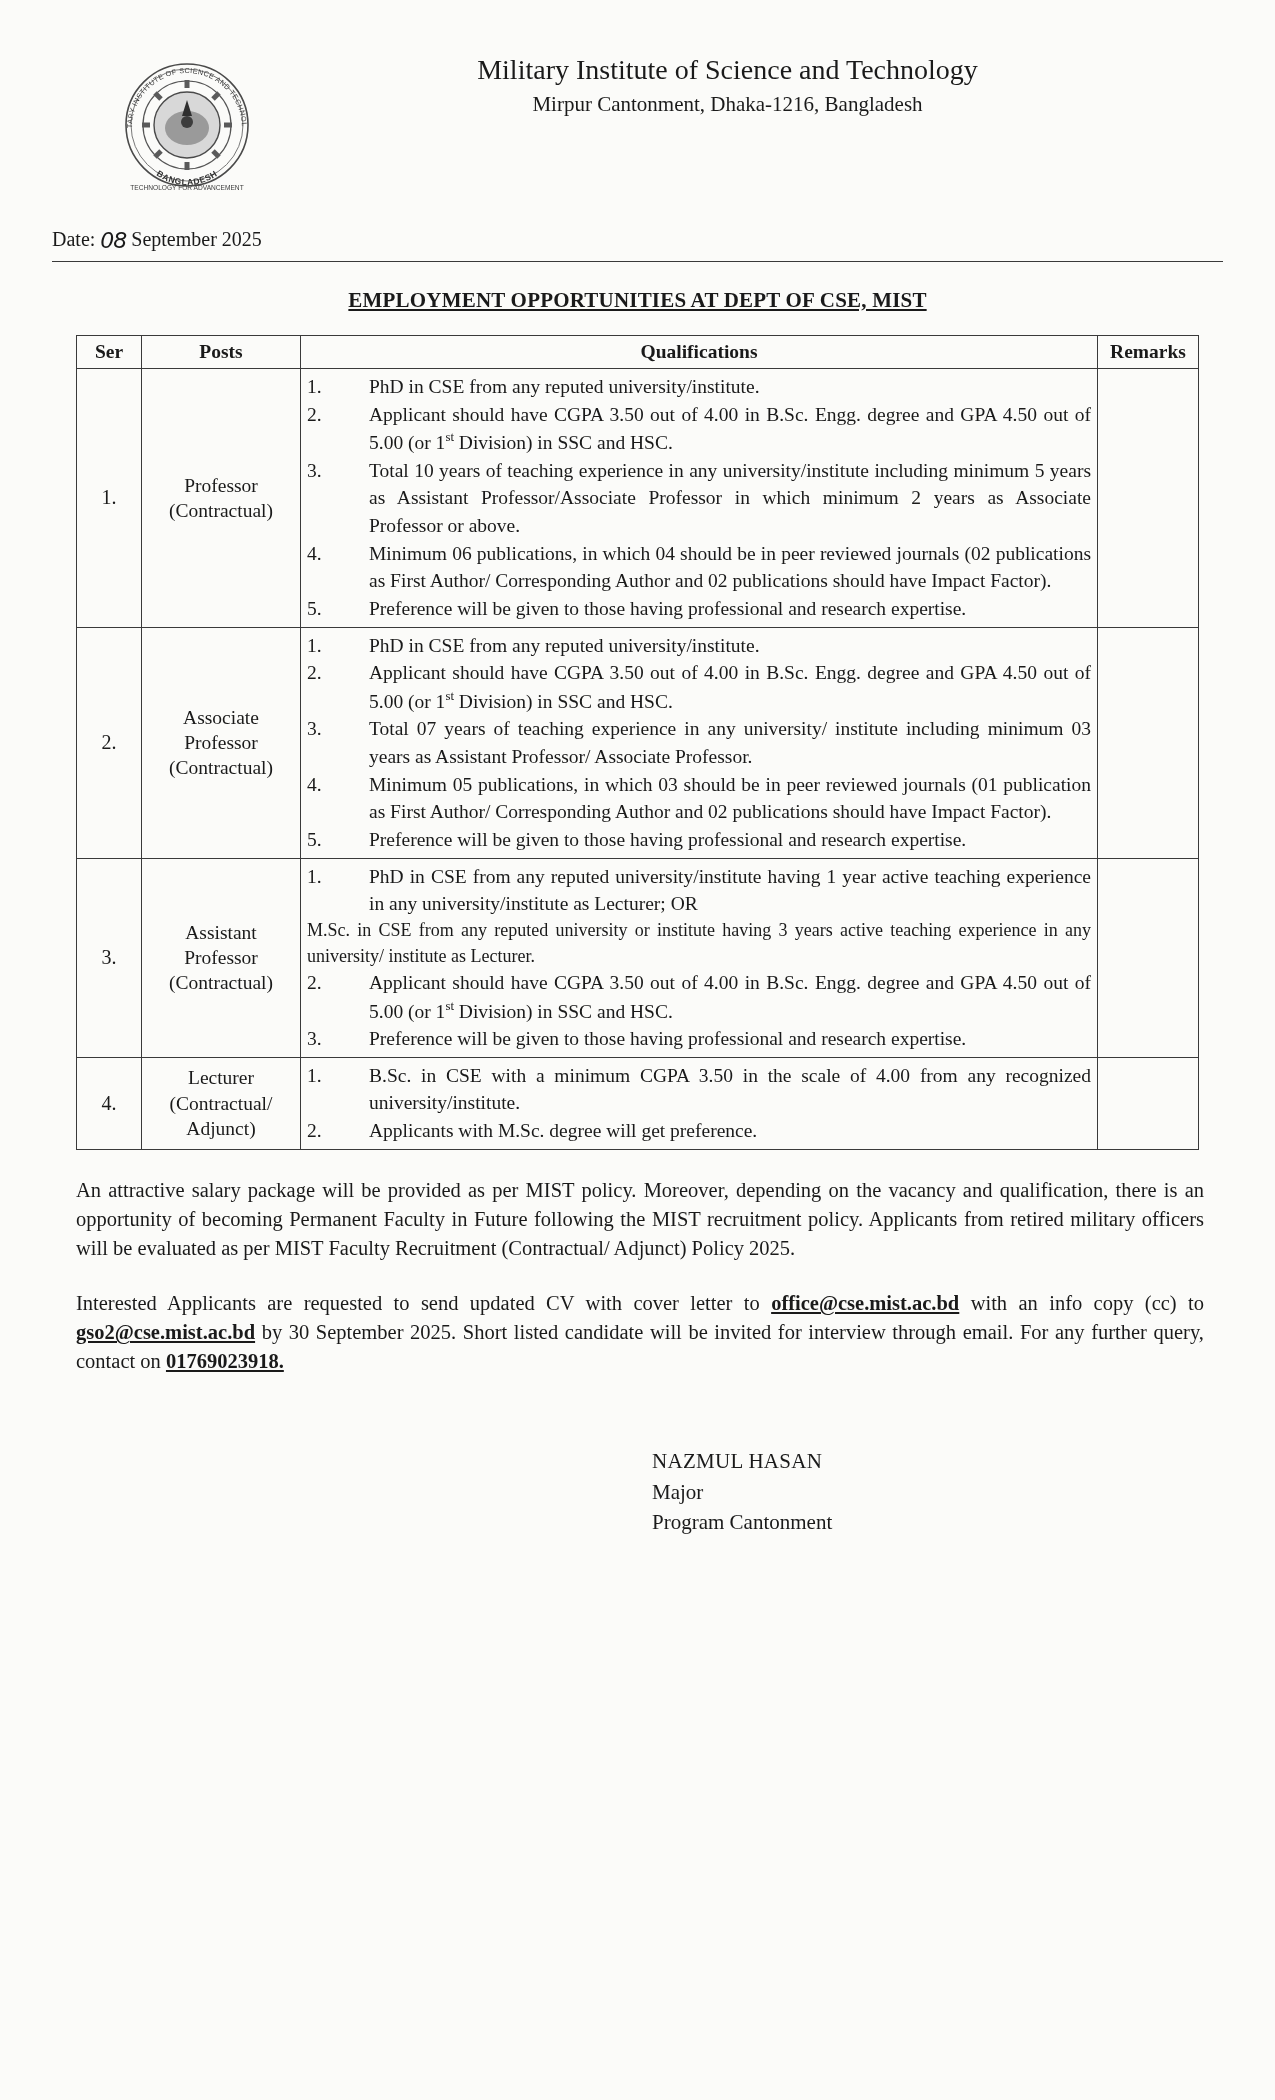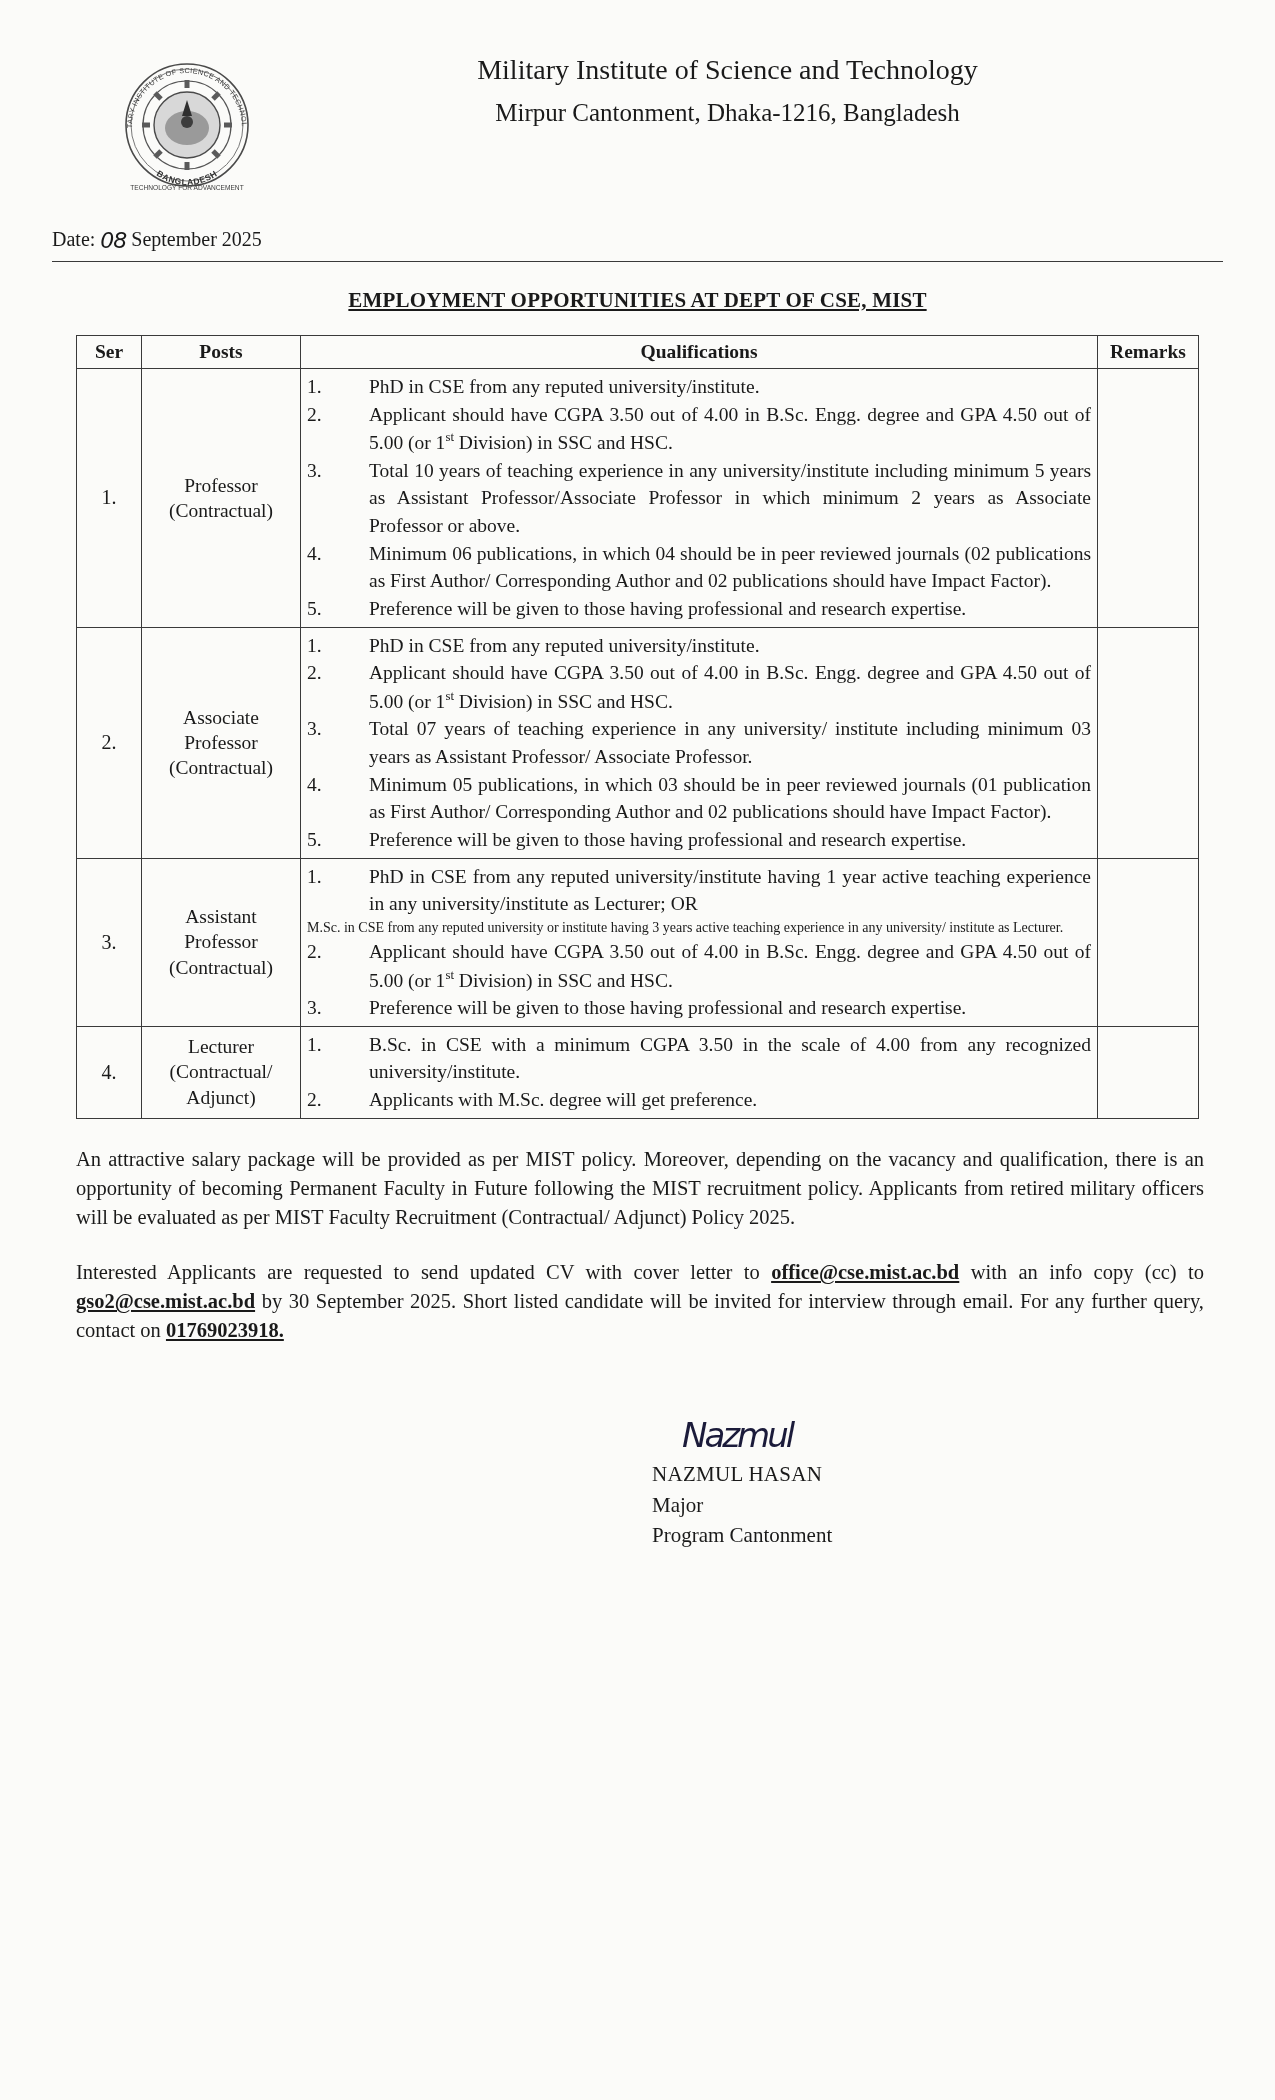--- a/index.html
+++ b/index.html
@@ -46,23 +46,23 @@
     font-weight: bold;
     letter-spacing: 0.1px;
     line-height: 1.26;
   }
   .org-line2 {
     font-size: 28px;
     line-height: 1.3;
     margin-top: 2px;
   }
   .org-line3 {
-    font-size: 25px;
+    font-size: 21px;
     line-height: 1.3;
-    margin-top: 9px;
+    margin-top: 3px;
   }
 
   .date-row {
     text-align: left;
     font-size: 20px;
     margin-top: 26px;
     padding-right: 10px;
   }
   .date-hand {
     font-family: "DejaVu Sans", sans-serif;
@@ -140,21 +140,21 @@
   .q-num {
     flex: 0 0 62px;
     white-space: nowrap;
   }
   .q-text {
     flex: 1;
     text-align: justify;
     text-justify: inter-word;
   }
   .q-cont {
-    font-size: 14px;
+    font-size: 18px;
     line-height: 1.42;
     text-align: justify;
   }
   sup { font-size: 0.66em; }
 
   
   .para {
     font-size: 20.5px;
     line-height: 1.42;
     text-align: justify;
@@ -349,19 +349,18 @@
     </tbody>
   </table>
 
   <div class="para">An attractive salary package will be provided as per MIST policy. Moreover, depending on the vacancy and qualification, there is an opportunity of becoming Permanent Faculty in Future following the MIST recruitment policy. Applicants from retired military officers will be evaluated as per MIST Faculty Recruitment (Contractual/ Adjunct) Policy 2025.</div>
 
   <div class="para">
     <span>Interested Applicants are requested to send updated CV with cover letter to </span><span class="ul-bold">office@cse.mist.ac.bd</span><span> with an info copy (cc) to </span><span class="ul-bold">gso2@cse.mist.ac.bd</span><span> by 30 September 2025. Short listed candidate will be invited for interview through email. For any further query, contact on </span><span class="u-plain">01769023918.</span>
   </div>
 
   <div class="sign-block">
-    <div class="sig-mark">Nazmul</div>
     <div class="sign-name">NAZMUL HASAN</div>
     <div class="sign-rank">Major</div>
     <div class="sign-role">Program Cantonment</div>
   </div>
 
 </div>
 
 </body></html>

